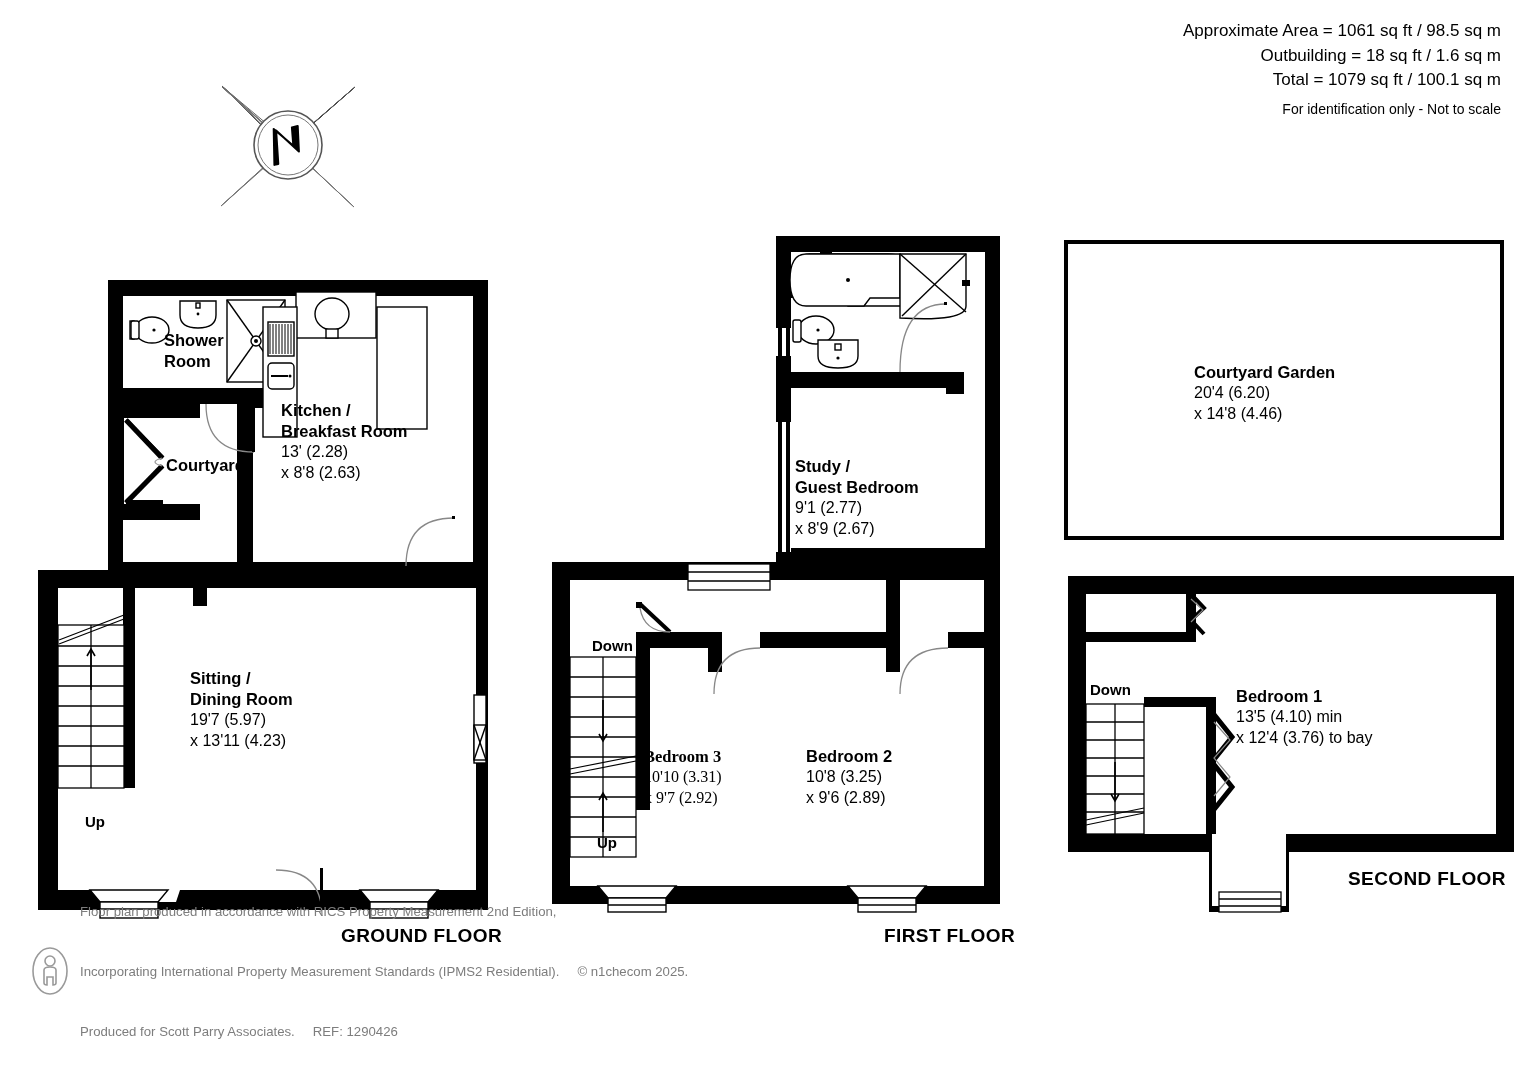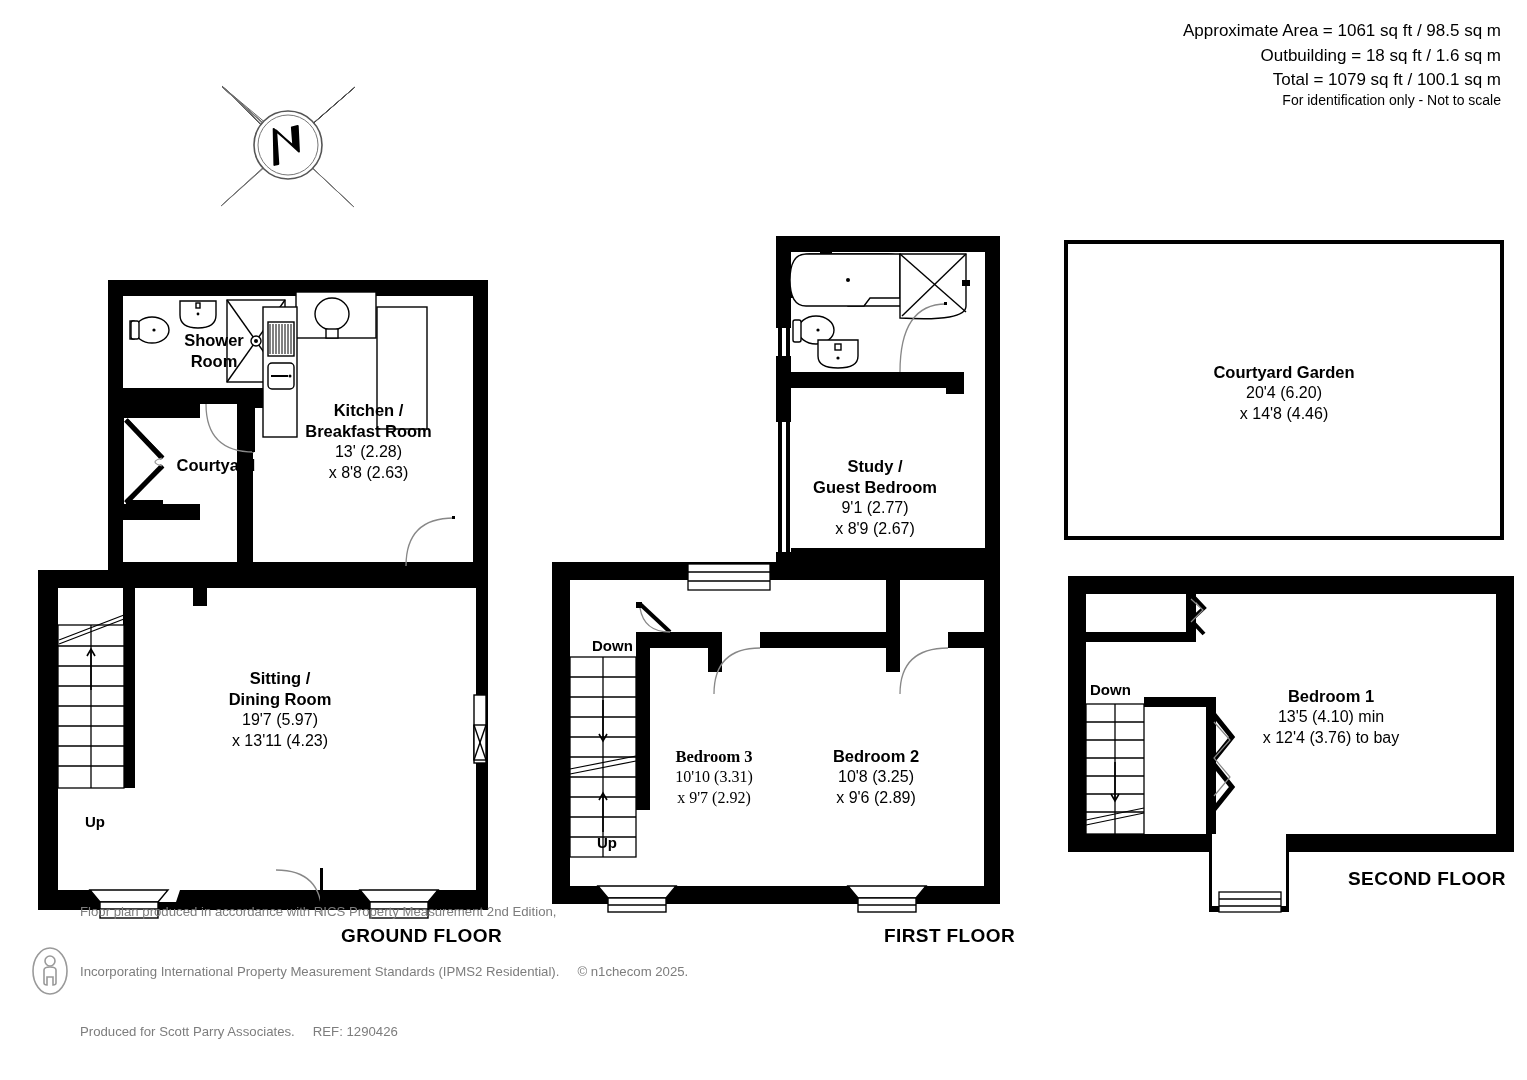--- a/index.html
+++ b/index.html
@@ -6,30 +6,30 @@
   body{
     width:1527px;height:1080px;position:relative;overflow:hidden;
     font-family:"Liberation Sans", sans-serif;
     color:#000000;
   }
   .abs{position:absolute;}
   
   #header-block{right:26px;top:18px;text-align:right;}
   #plan-title{font-size:31px;font-weight:bold;letter-spacing:-0.2px;line-height:1.1;}
   .area-line{font-size:17px;line-height:1.33;margin-top:2px;}
-  #disclaimer{font-size:14px;margin-top:0;}
+  #disclaimer{font-size:14px;margin-top:9px;}
   
   #compass{left:212px;top:78px;width:152px;height:135px;}
   
   .floor-label{font-size:19px;font-weight:bold;letter-spacing:0.4px;}
   
   .plan{position:absolute;}
   .plan svg{display:block;}
   
-  .room{position:absolute;text-align:center;line-height:1.28;}
+  .room{position:absolute;line-height:1.28;}
   .room .rname{font-size:16.5px;font-weight:bold;}
   .room .rdim{font-size:16px;}
   .small-lbl{position:absolute;font-size:15px;font-weight:bold;}
   
   #footer{left:30px;bottom:18px;display:flex;align-items:center;gap:10px;}
   #footer-icon{flex:0 0 auto;margin-top:2px;}
   #footer-text{font-size:13.2px;color:#7d7d7d;line-height:1.52;white-space:pre-line;}
   #footer-text .ln{display:block;}
   .cpy{margin-left:18px;}
 </style>

